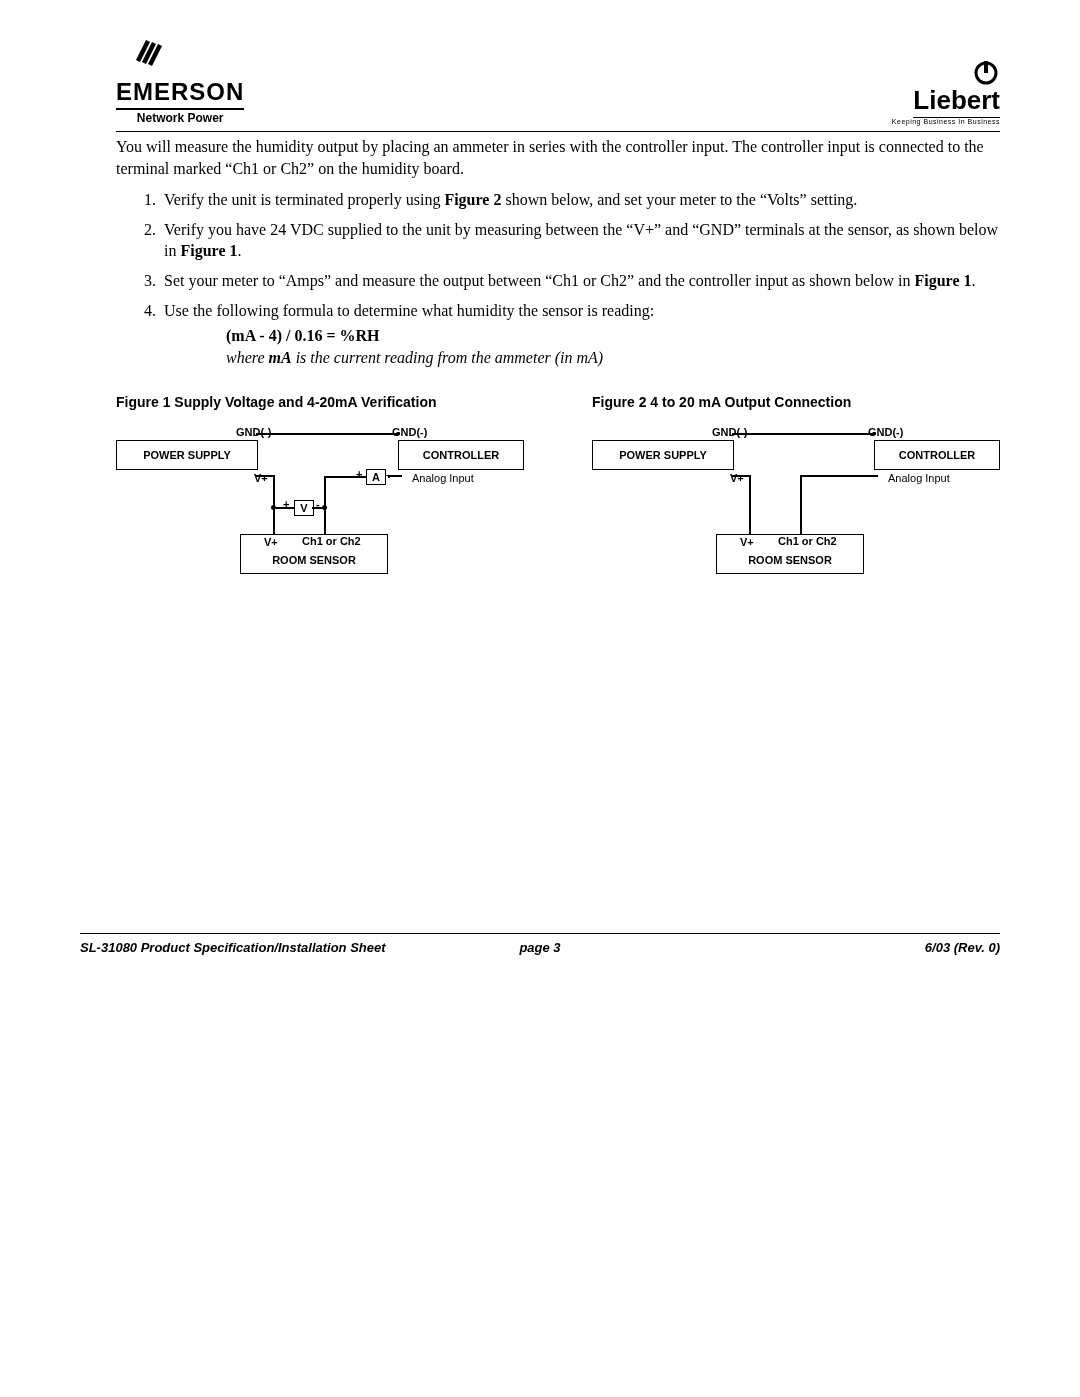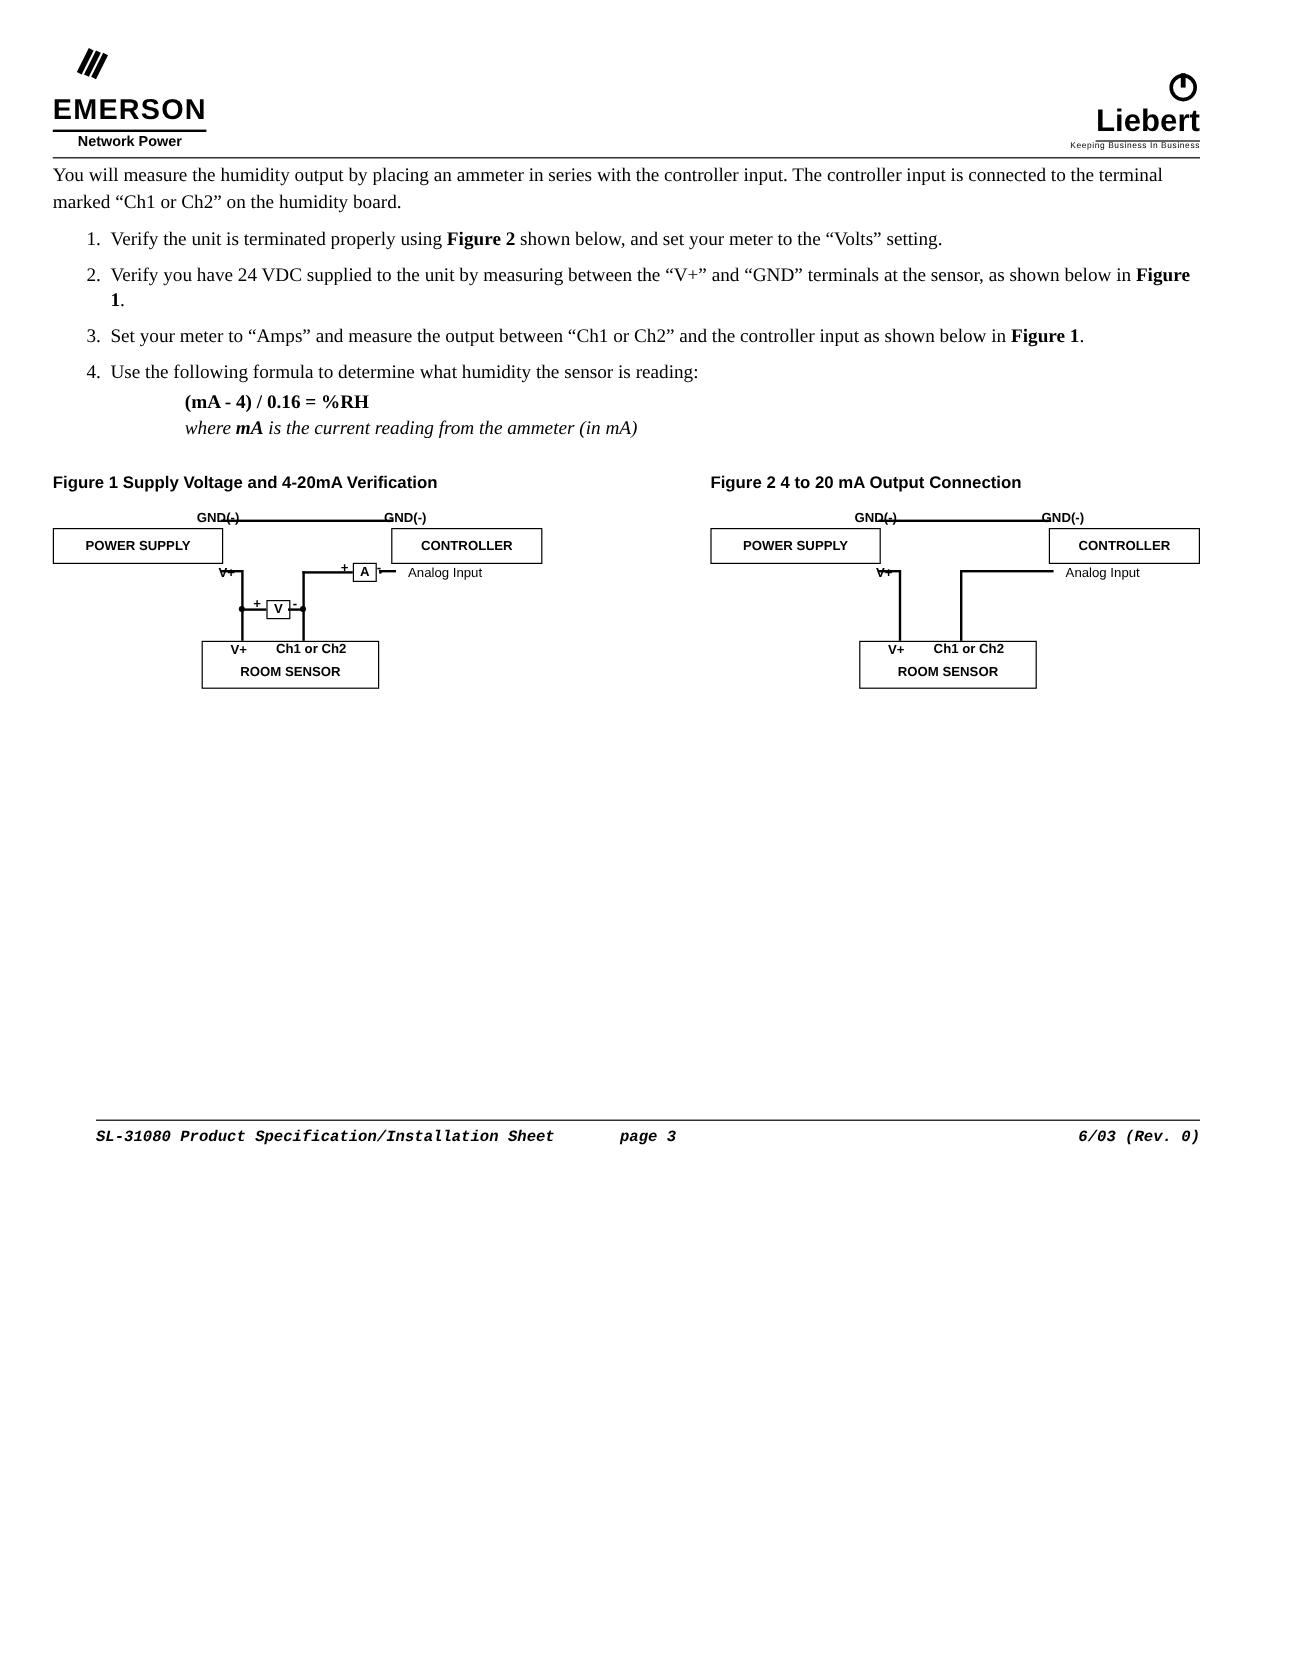--- a/index.html
+++ b/index.html
@@ -6,21 +6,21 @@
     margin: 0;
     padding: 0;
     font-family: Georgia, 'Times New Roman', serif;
     color: #000;
     background: #fff;
   }
   .page {
     width: 1080px;
     height: 995px;
     box-sizing: border-box;
-    padding: 34px 80px 40px 44px;
+    padding: 34px 80px 40px 116px;
     position: relative;
   }
   .header {
     display: flex;
     justify-content: space-between;
     align-items: flex-end;
     border-bottom: 1.5px solid #000;
     padding-bottom: 6px;
   }
   .emerson-logo {
@@ -187,21 +187,21 @@
     margin-left: -2px;
     margin-top: -2px;
   }
   .footer {
     position: absolute;
     left: 80px;
     right: 80px;
     bottom: 40px;
     border-top: 1.5px solid #000;
     padding-top: 6px;
-    font-family: Liberation Mono, monospace;
+    font-family: Liberation Sans, sans-serif;
     font-style: italic;
     font-weight: 700;
     font-size: 13px;
     display: flex;
     justify-content: space-between;
   }
   .footer .center { position: absolute; left: 50%; transform: translateX(-50%); }
 </style>
 </head>
 <body>

